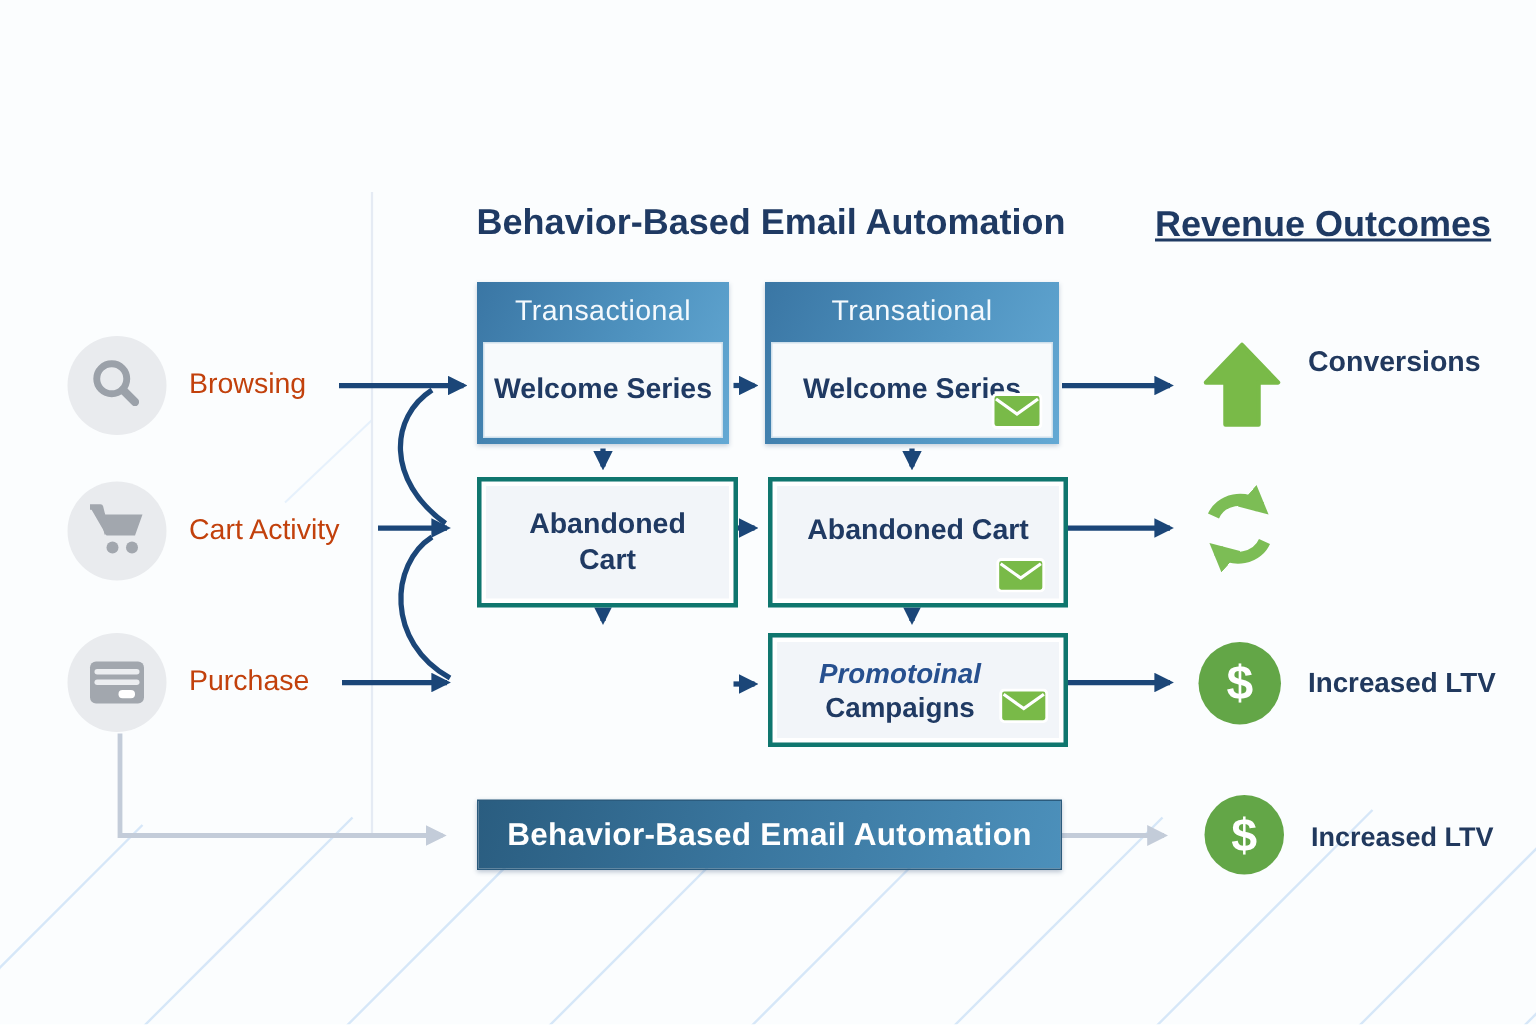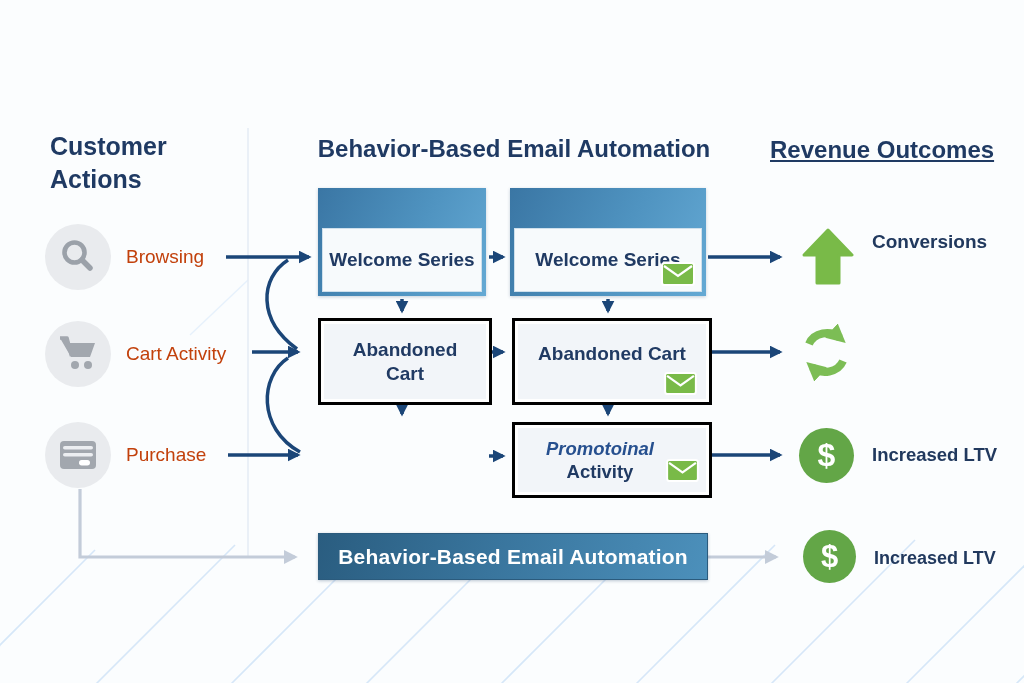--- a/index.html
+++ b/index.html
@@ -34,21 +34,21 @@
   .top-box-header{
     height:40px;display:flex;align-items:center;justify-content:center;
     color:#f4f9fd;font-size:19px;font-weight:500;letter-spacing:.3px;
   }
   .top-box-body{
     position:absolute;left:4px;right:4px;top:40px;bottom:4px;
     background:#f7fafc;border:1px solid #cfe0ec;
     display:flex;align-items:center;justify-content:center;
   }
   .mid-box{
-    position:absolute;border:3px solid #000000;background:#f2f5f9;
+    position:absolute;border:3px solid #0f766e;background:#f2f5f9;
     box-shadow:inset 0 0 0 3px #ffffff;
     display:flex;align-items:center;justify-content:center;text-align:center;
   }
   .box-text{
     font-size:19px;font-weight:600;color:#203a63;line-height:1.25;text-align:center;
   }
   .box-text.small{font-size:18.5px;}
   .wrap-120{display:inline-block;max-width:122px;}
   .wrap-150{display:inline-block;max-width:152px;}
   .promo-line1{font-style:italic;font-weight:bold;color:#27508f;}
@@ -122,21 +122,20 @@
       <path d="M402 299 V311" marker-end="url(#ah-navy)"></path>
       <path d="M608 299 V311" marker-end="url(#ah-navy)"></path>
       <path d="M402 401 V414" marker-end="url(#ah-navy)"></path>
       <path d="M608 401 V414" marker-end="url(#ah-navy)"></path>
       <path d="M708 257 H780" marker-end="url(#ah-navy)"></path>
       <path d="M708 352 H780" marker-end="url(#ah-navy)"></path>
       <path d="M708 455 H780" marker-end="url(#ah-navy)"></path>
     </g>
   </svg>
 
-  <div class="col-heading left-heading">Customer Actions</div>
 
   <div class="action-circle" style="left:45px;top:224px">
     <svg width="40" height="40" viewBox="0 0 40 40">
       <circle cx="16.5" cy="15.5" r="10" fill="none" stroke="#9ba1a9" stroke-width="4.6"></circle>
       <line x1="24" y1="23" x2="32" y2="31" stroke="#9ba1a9" stroke-width="5.5" stroke-linecap="round"></line>
     </svg>
   </div>
   <div class="action-label" style="left:126px;top:245px">Browsing</div>
 
   <div class="action-circle" style="left:45px;top:321px">
@@ -155,26 +154,28 @@
       <rect x="6" y="8" width="30" height="3.6" rx="1.8" fill="#eceef1"></rect>
       <rect x="6" y="15" width="30" height="3.6" rx="1.8" fill="#eceef1"></rect>
       <rect x="22" y="22" width="11" height="5.5" rx="2.7" fill="#ffffff"></rect>
     </svg>
   </div>
   <div class="action-label" style="left:126px;top:443px">Purchase</div>
 
   <div class="col-heading center-heading">Behavior-Based Email Automation</div>
 
   <div class="top-box" style="left:318px;top:188px;width:168px;height:108px">
+    <div class="top-box-header">Transactional</div>
     <div class="top-box-body">
       <span class="box-text">Welcome Series</span>
     </div>
   </div>
 
   <div class="top-box" style="left:510px;top:188px;width:196px;height:108px">
+    <div class="top-box-header">Transational</div>
     <div class="top-box-body">
       <span class="box-text">Welcome Series</span>
       <svg class="envelope" style="right:6px;bottom:5px" width="34" height="24" viewBox="0 0 34 24">
         <rect x="1" y="1" width="32" height="22" rx="2.5" fill="#79ba48" stroke="#ffffff" stroke-width="2"></rect>
         <path d="M3 4 L17 14 L31 4" fill="none" stroke="#ffffff" stroke-width="2.2"></path>
       </svg>
     </div>
   </div>
 
   <div class="mid-box" style="left:318px;top:318px;width:168px;height:81px">
@@ -186,21 +187,21 @@
     <svg class="envelope" style="right:12px;bottom:7px" width="33" height="23" viewBox="0 0 34 24">
       <rect x="1" y="1" width="32" height="22" rx="2.5" fill="#79ba48" stroke="#ffffff" stroke-width="2"></rect>
       <path d="M3 4 L17 14 L31 4" fill="none" stroke="#ffffff" stroke-width="2.2"></path>
     </svg>
   </div>
 
 
   <div class="mid-box" style="left:512px;top:422px;width:194px;height:70px">
     <span class="box-text small" style="position:relative;left:-12px">
       <span class="promo-line1">Promotoinal</span><br>
-      <span>Activity</span>
+      <span>Campaigns</span>
     </span>
     <svg class="envelope" style="right:10px;bottom:13px" width="33" height="23" viewBox="0 0 34 24">
       <rect x="1" y="1" width="32" height="22" rx="2.5" fill="#79ba48" stroke="#ffffff" stroke-width="2"></rect>
       <path d="M3 4 L17 14 L31 4" fill="none" stroke="#ffffff" stroke-width="2.2"></path>
     </svg>
   </div>
 
   <div class="banner">Behavior-Based Email Automation</div>
 
   <div class="col-heading right-heading">Revenue Outcomes</div>

